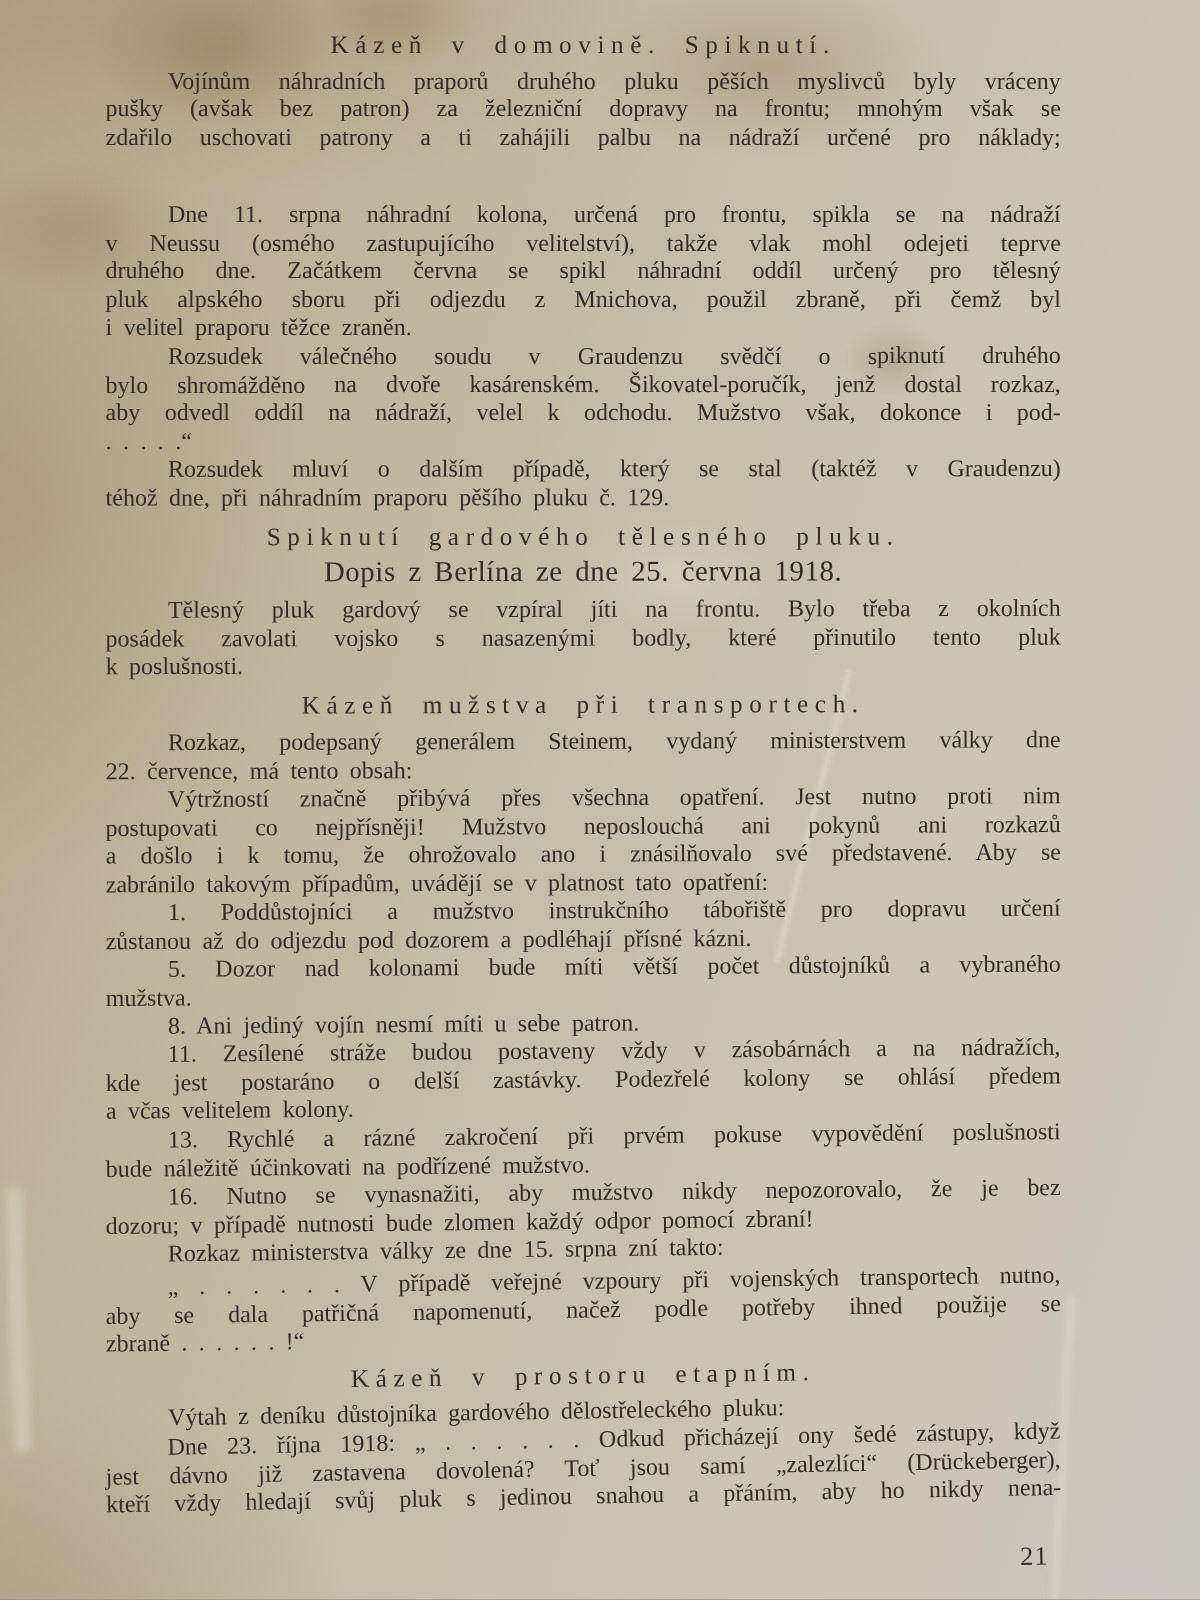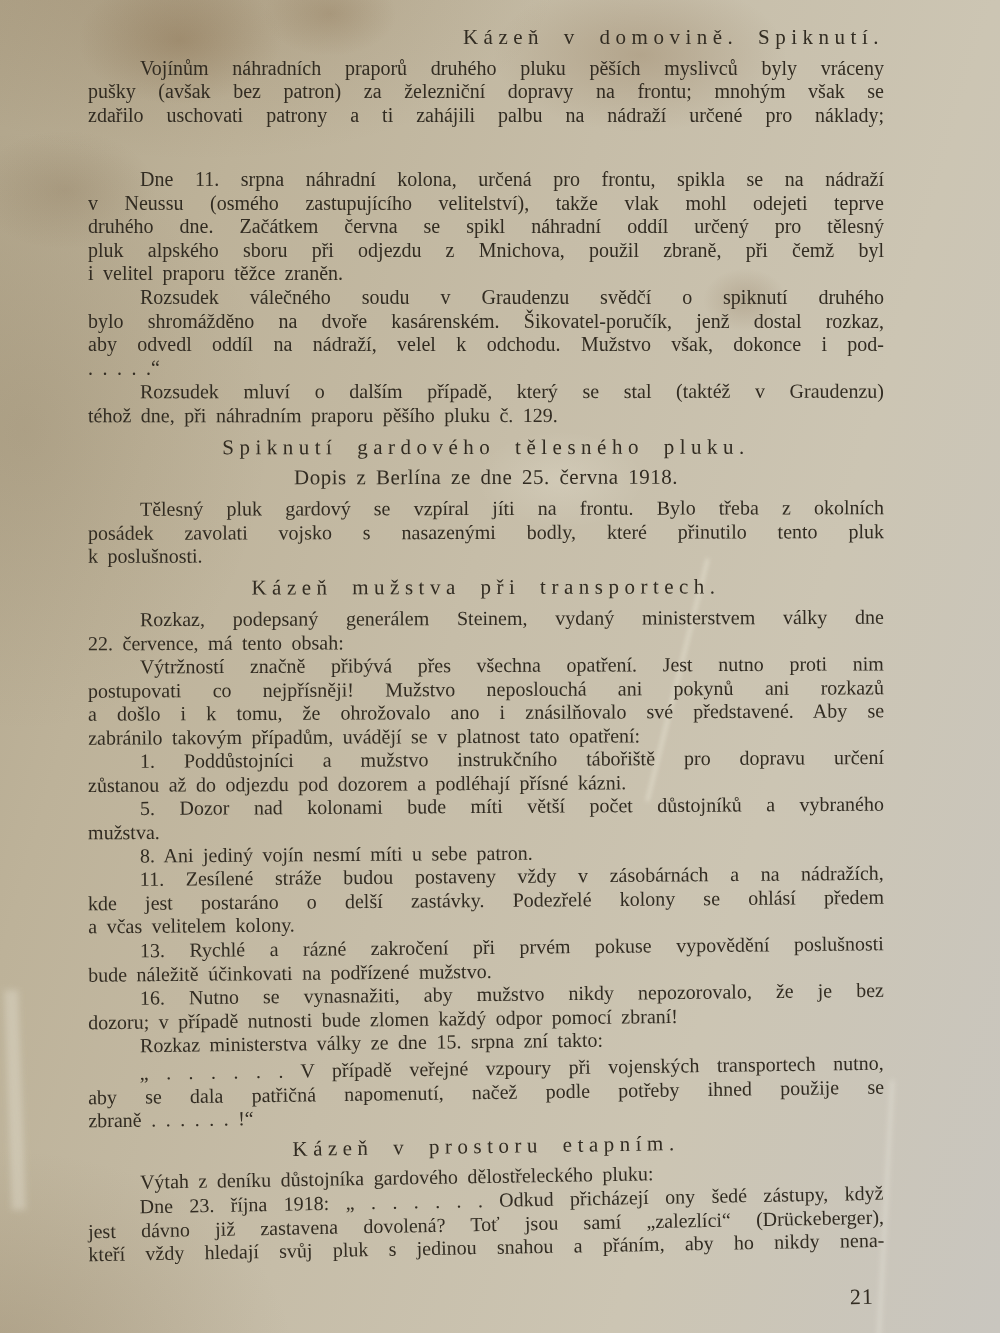--- a/index.html
+++ b/index.html
@@ -43,23 +43,23 @@
     background:rgba(225,220,205,.45); transform:rotate(-2deg); filter:blur(3px);
     pointer-events:none;
   }
   .content {
     position:absolute; left:88px; top:24px; width:796px;
   }
   .heading {
     font-size:21px; line-height:23.5px; text-align:center;
     letter-spacing:5.5px; word-spacing:9px; margin:9px 0 7px;
   }
-  .heading:first-child { margin-top:2px;text-align:right; }
+  .heading:first-child { margin-top:2px; }
   .subheading {
-    font-size:21px; line-height:23.5px; text-align:center;
+    font-size:24px; line-height:23.5px; text-align:center;
     letter-spacing:.5px; word-spacing:4px; margin:1px 0 7px;
   }
   .para { margin:0; }
   .line {
     font-size:20px; line-height:23.5px;
     text-align:justify; text-align-last:justify;
     word-spacing:1px; white-space:normal;
   }
   .line.indent { padding-left:52px; }
   .line.short { text-align-last:left; word-spacing:4.5px; }

